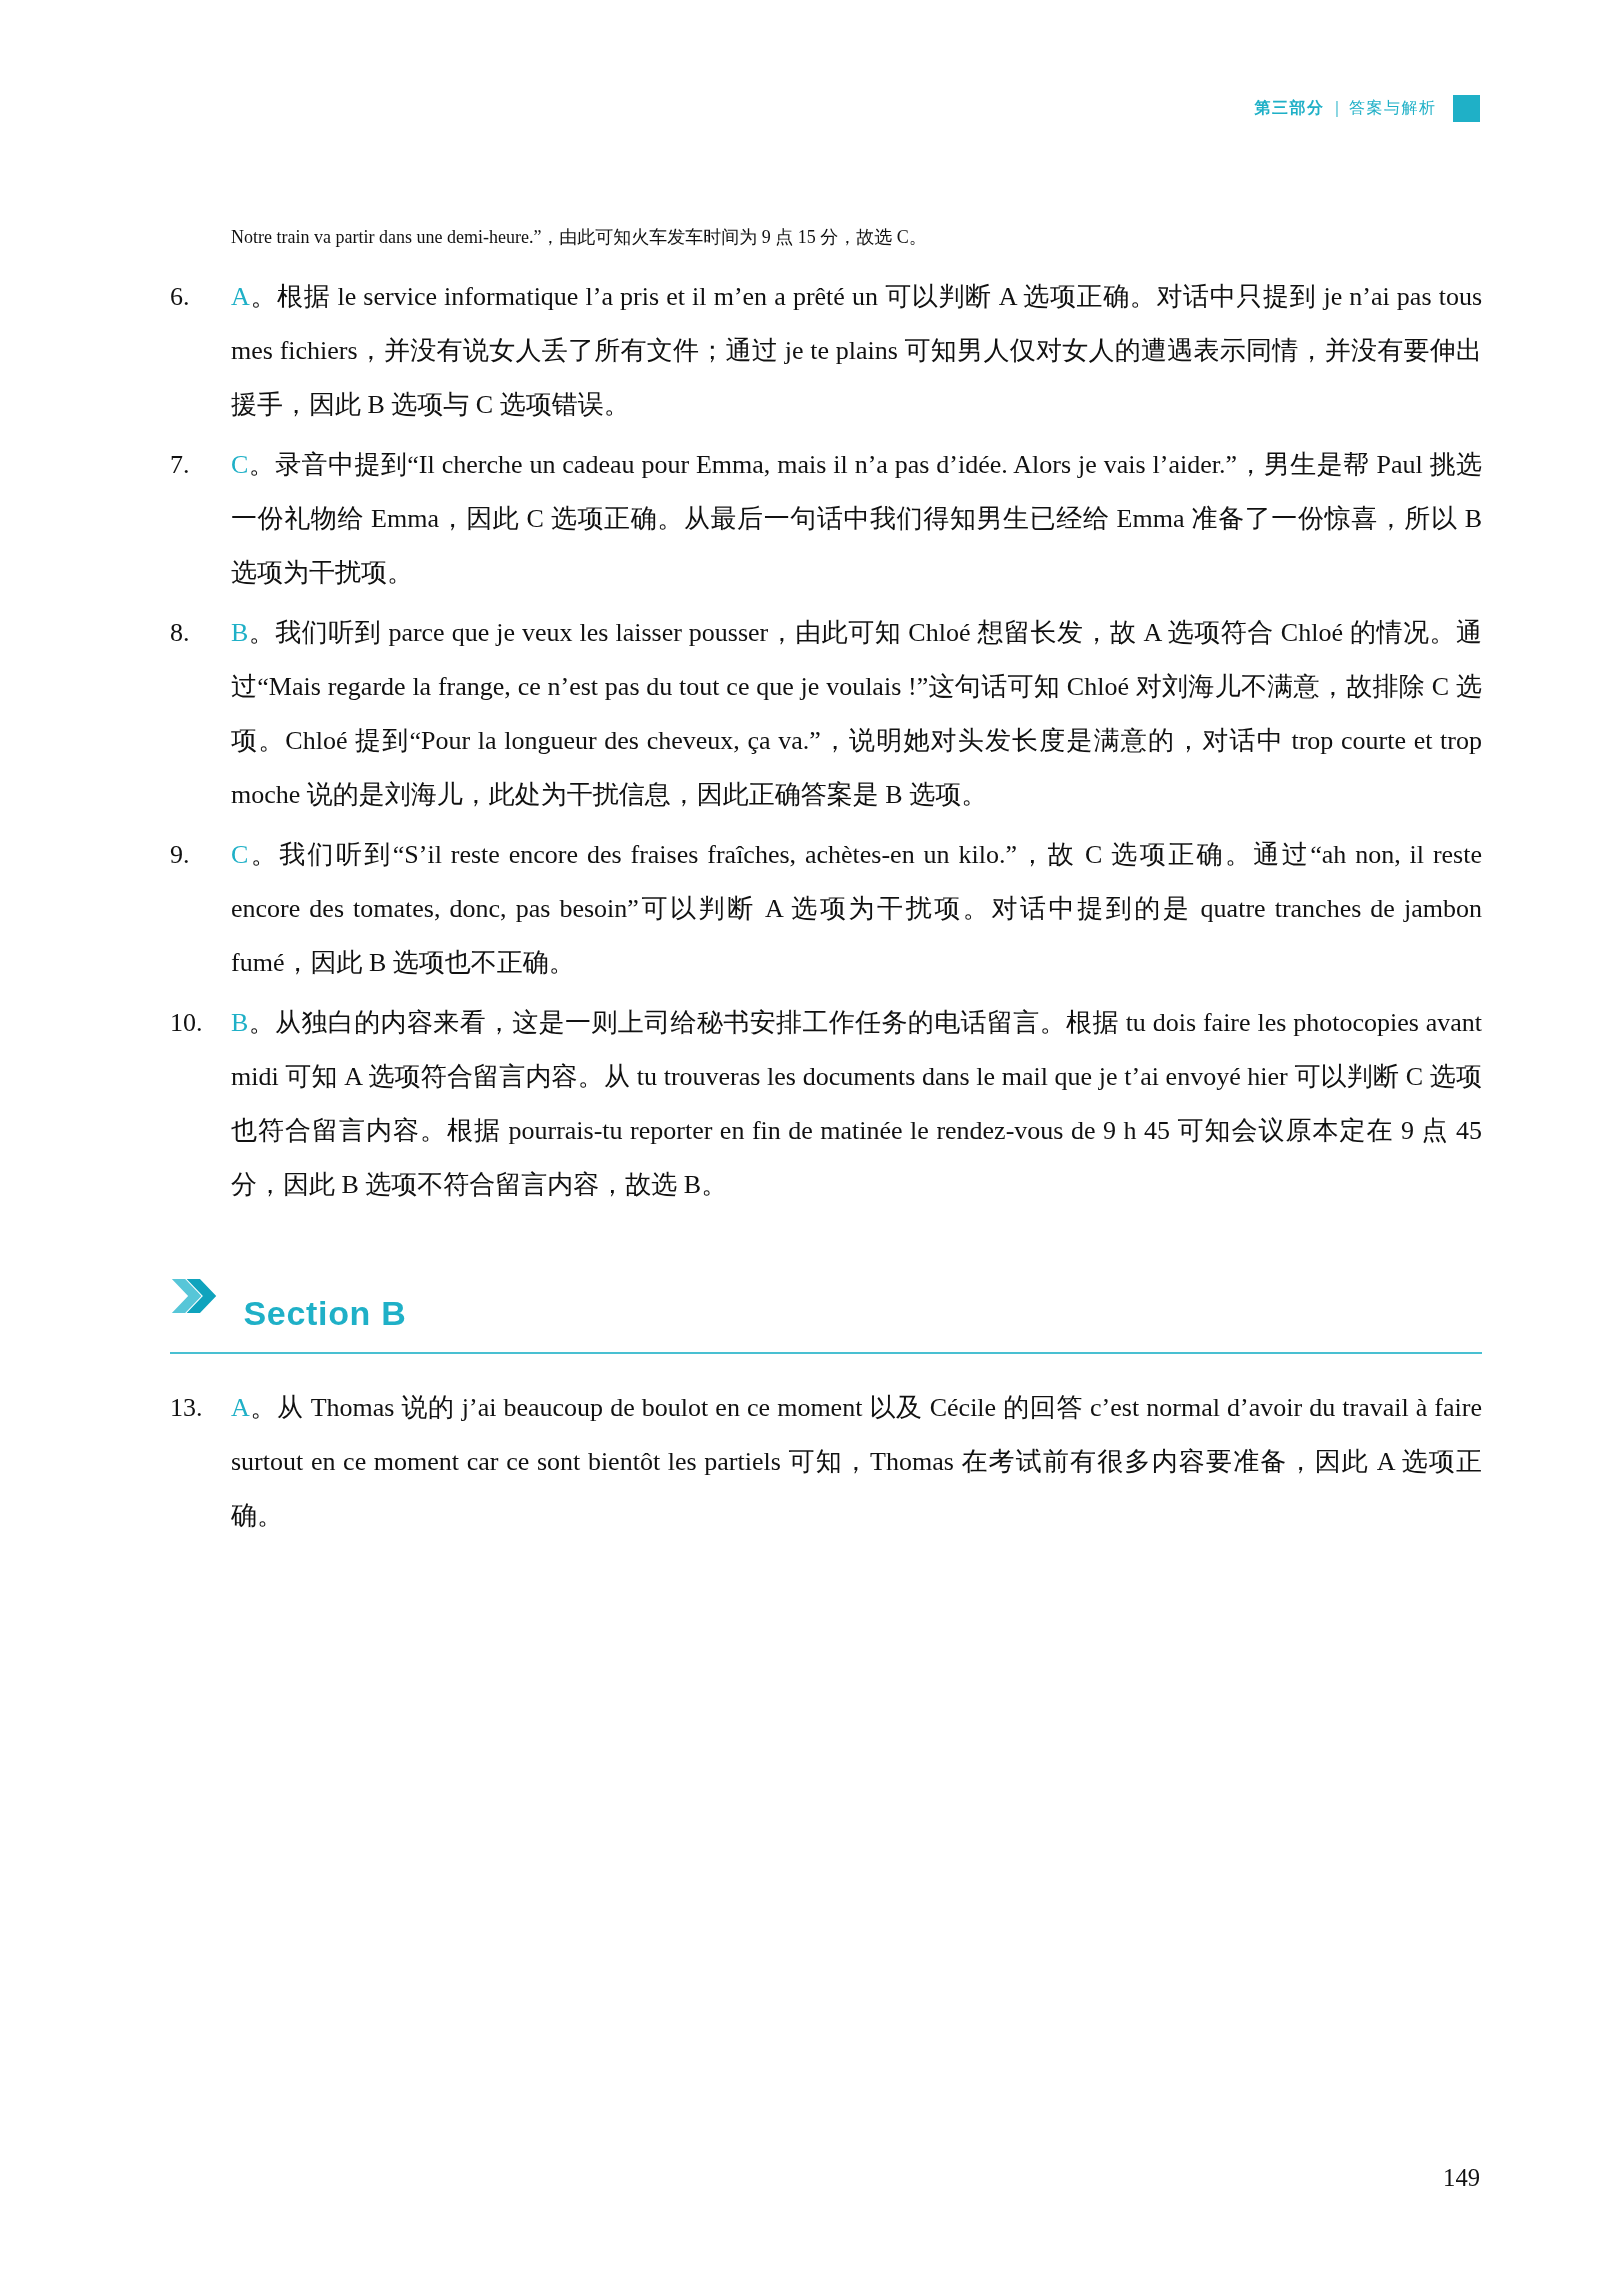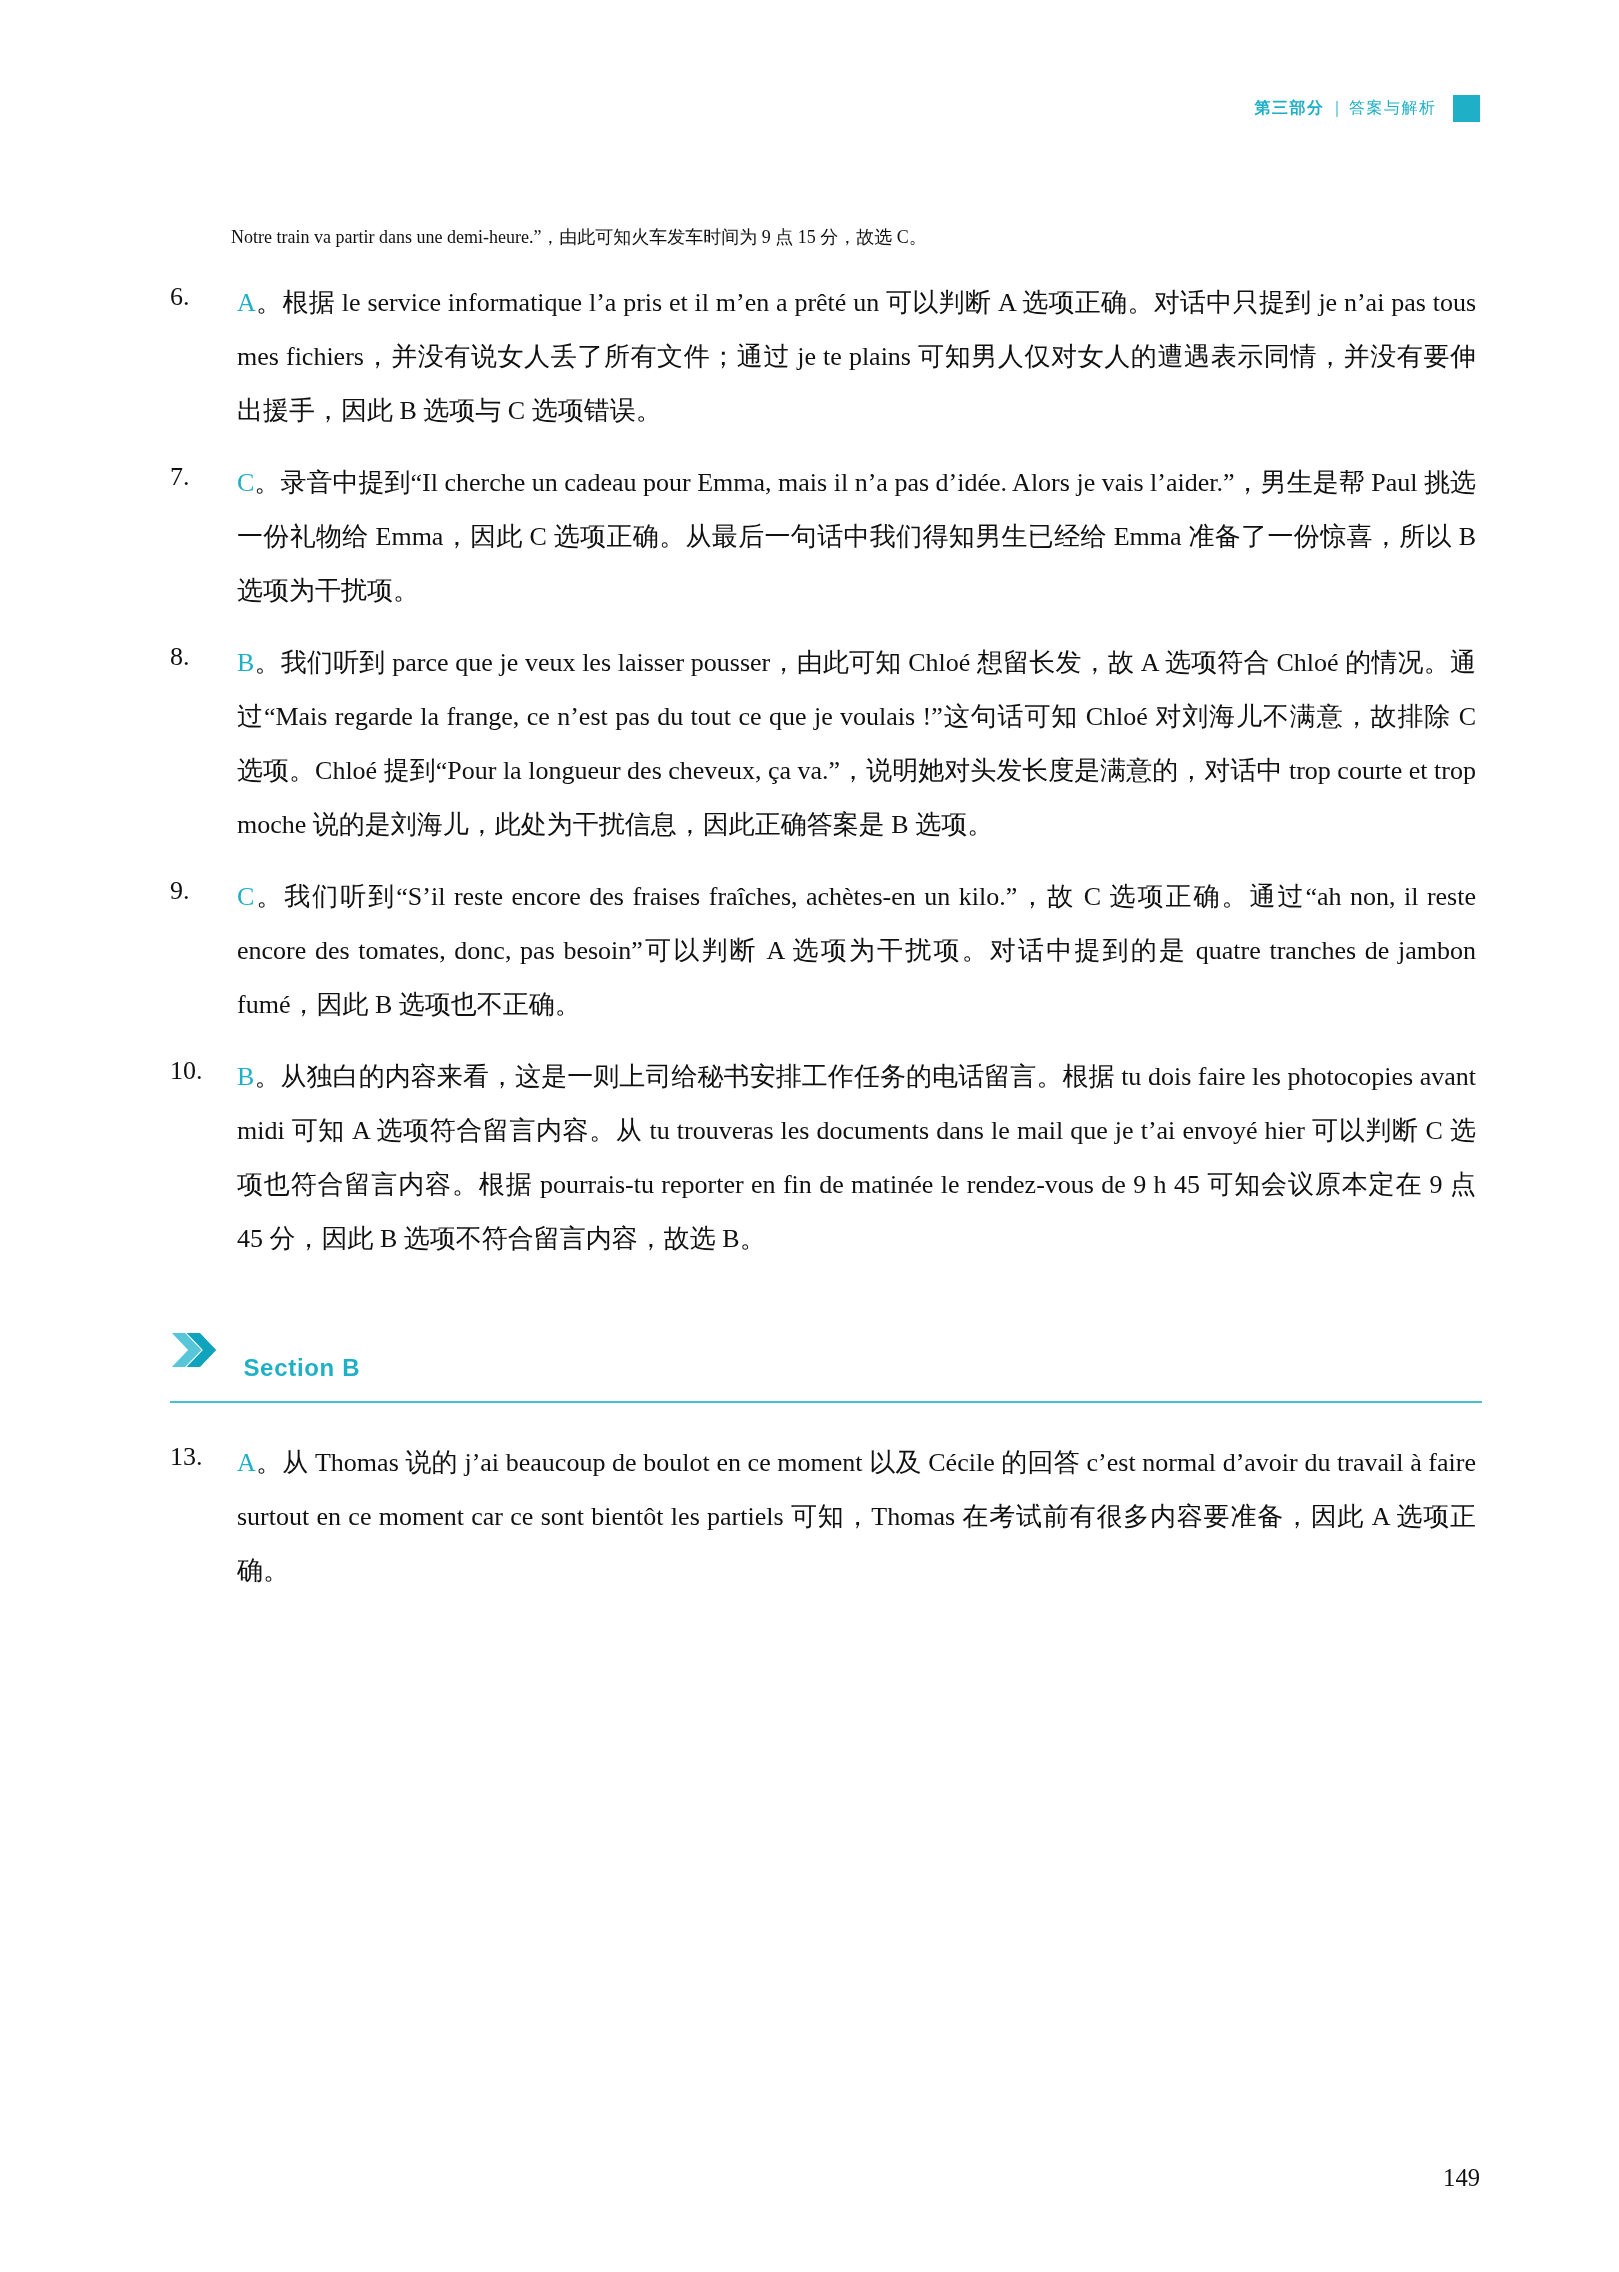--- a/index.html
+++ b/index.html
@@ -55,21 +55,21 @@
     margin-bottom: 6px;
   }
   .item .num {
     flex: none;
     width: 61px;
     font-size: 26px;
     line-height: 54px;
   }
   .item .text {
     flex: 1;
-    margin: 6px;
+    margin: 0;
     font-size: 26px;
     line-height: 54px;
     text-align: justify;
   }
   .ans { color: var(--accent, #1fb0c7); }
 
   
   .section-heading {
     margin: 46px 0 27px 0;
     padding-bottom: 19.4px;
@@ -77,21 +77,21 @@
     display: flex;
     align-items: center;
   }
   .section-heading .chev {
     flex: none;
     margin-right: 19.4px;
     display: block;
   }
   .section-heading .label {
     font-family: "Liberation Sans", "DejaVu Sans", sans-serif;
-    font-size: 24px;
+    font-size: 34px;
     font-weight: 700;
     color: var(--accent, #1fb0c7);
     letter-spacing: 0.7px;
     margin-top: 36px;
   }
 
   
   .page-number {
     position: absolute;
     bottom: 81px;

